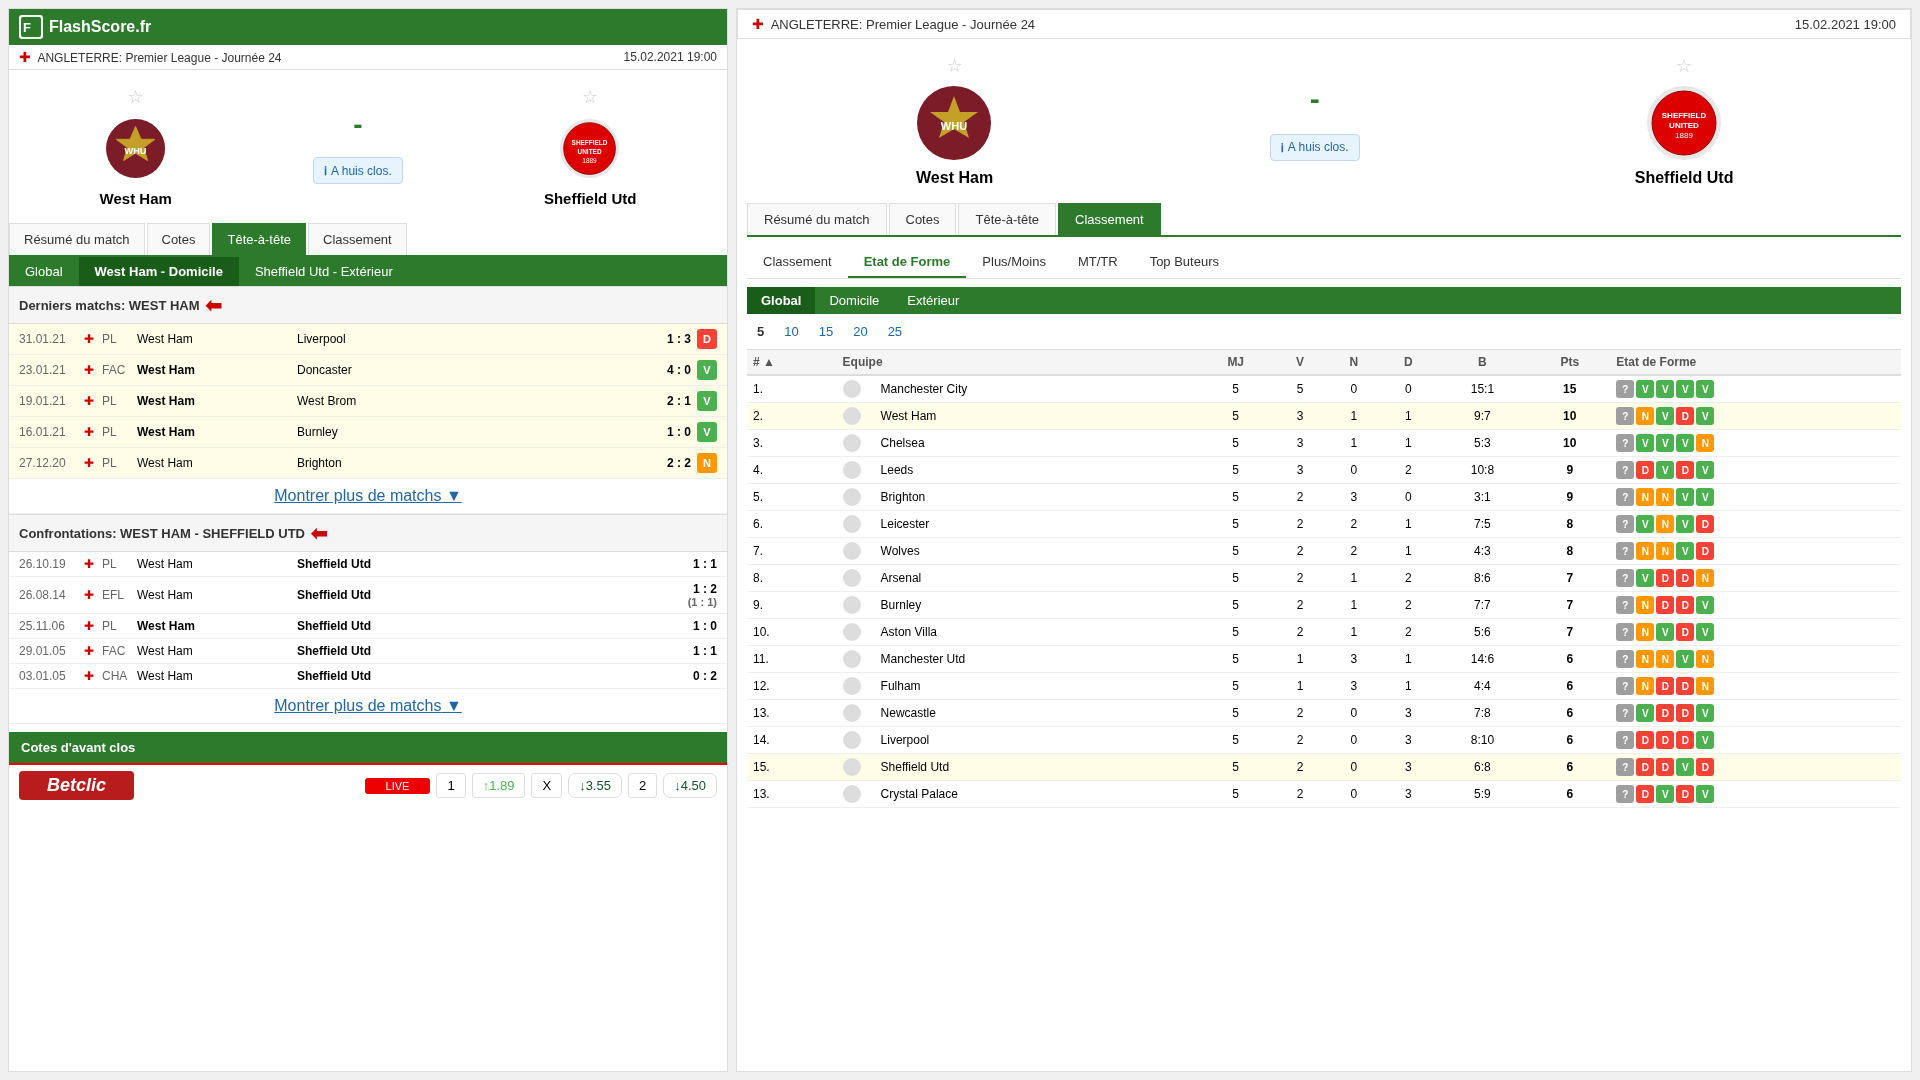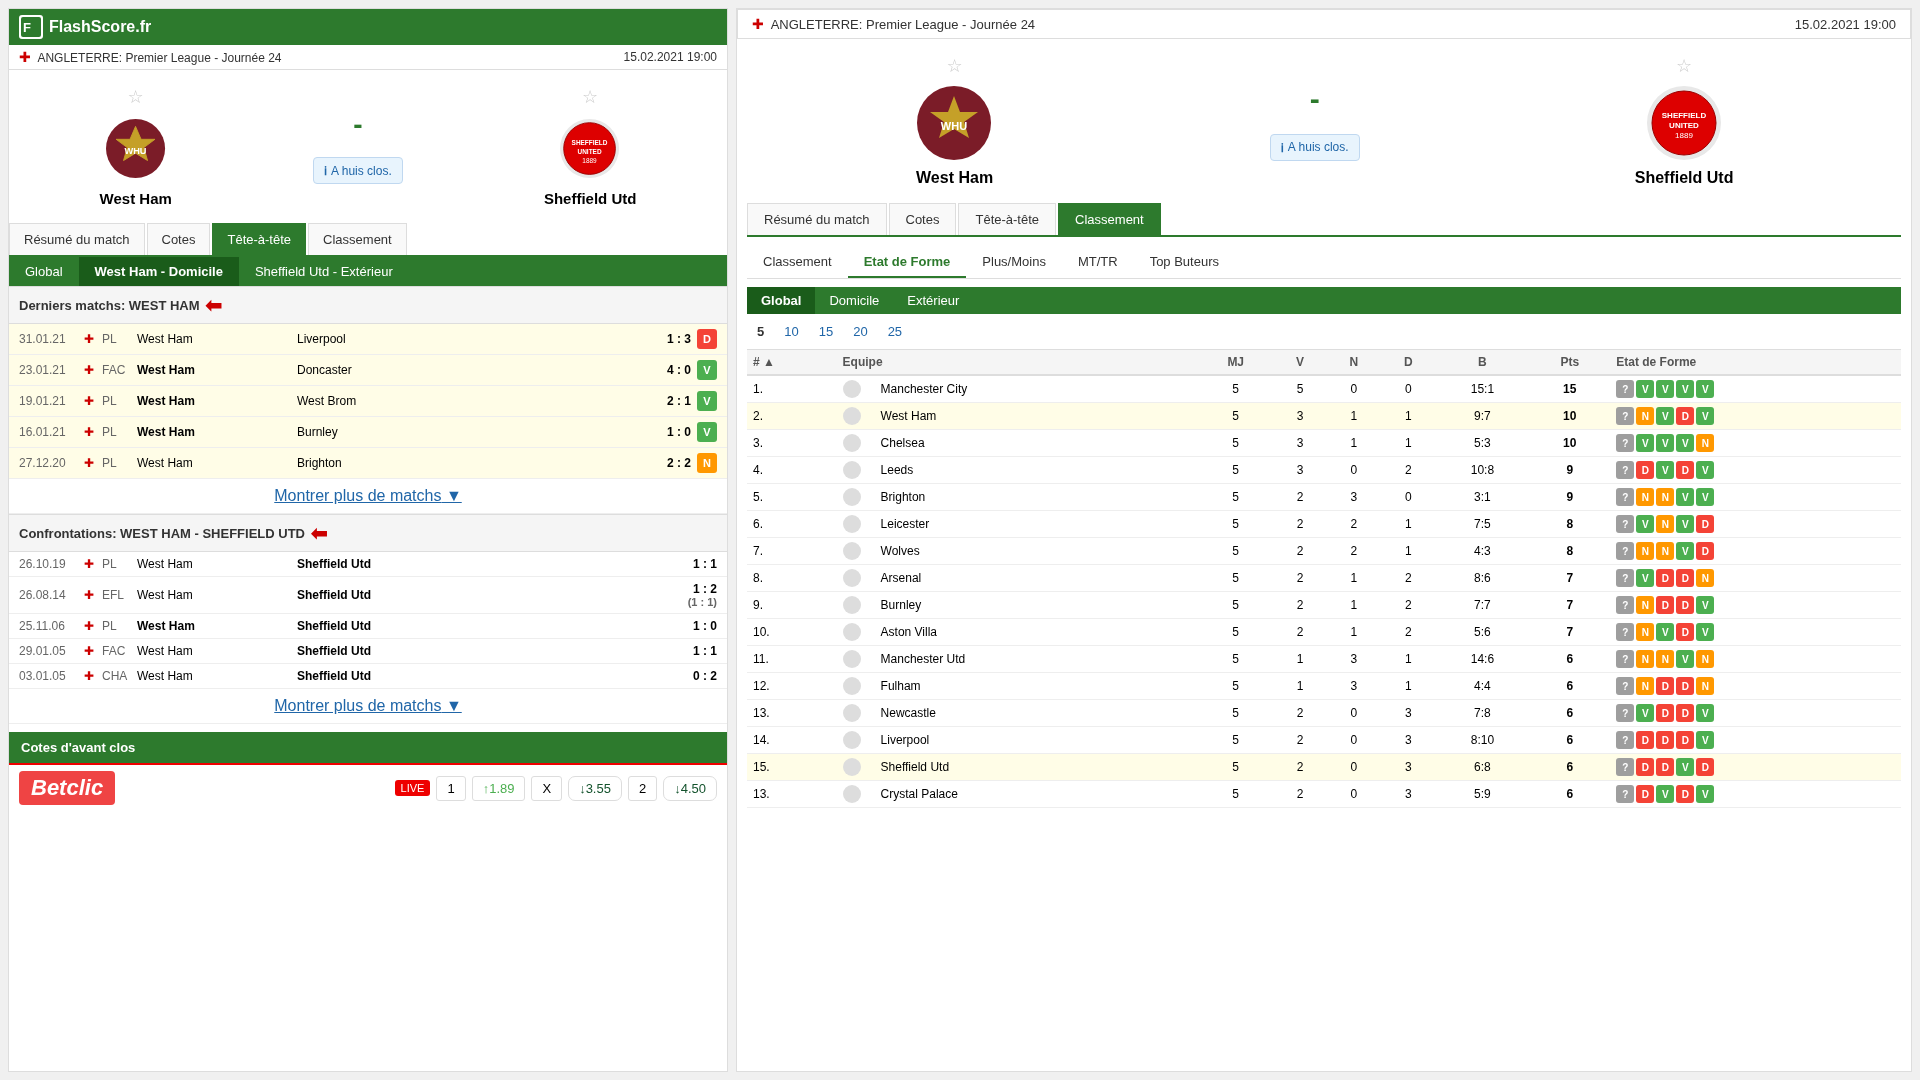--- a/index.html
+++ b/index.html
@@ -53,23 +53,23 @@
     .confrontation-row .date { width: 65px; color: #666; }
     .confrontation-row .flag { color: #cc0000; width: 16px; margin-right: 2px; }
     .confrontation-row .comp { width: 35px; color: #666; }
     .confrontation-row .home { width: 160px; }
     .confrontation-row .home.bold { font-weight: bold; }
     .confrontation-row .away { width: 160px; font-weight: bold; }
     .confrontation-row .score { margin-left: auto; text-align: right; font-weight: bold; }
 
     .odds-section { background: #2d7a2d; color: #fff; padding: 8px 12px; margin-top: 8px; font-size: 13px; font-weight: bold; }
     .betclic-bar { background: #fff; padding: 6px 10px; display: flex; align-items: center; justify-content: space-between; border-top: 2px solid #e00; }
-    .betclic-logo { background: #ef4444; color: #fff; font-weight: bold; font-size: 22px; font-style: italic; padding: 4px 12px; border-radius: 4px; }
+    .betclic-logo { background: #b91c1c; color: #fff; font-weight: bold; font-size: 18px; font-style: italic; padding: 4px 28px; border-radius: 4px; }
     .odds-buttons { display: flex; align-items: center; gap: 6px; }
-    .live-badge { background: #e00; color: #fff; font-size: 11px; padding: 2px 6px; border-radius: 3px; }
+    .live-badge { background: #e00; color: #fff; font-size: 11px; padding: 2px 21px; border-radius: 3px; }
     .odd-btn { border: 1px solid #ddd; padding: 4px 10px; border-radius: 3px; font-size: 13px; cursor: pointer; background: #fff; }
     .odd-btn.up { color: #4caf50; }
     .odd-btn.down { color: #14532d; border-radius: 7px; }
     .promo-bar { background: #e00; color: #fff; text-align: center; padding: 7px; font-size: 13px; font-weight: bold; }
 
     
     .right-panel { flex: 1; background: #fff; border: 1px solid #ddd; }
     .right-panel .header-bar { background: #fff; border-bottom: 1px solid #ddd; padding: 6px 14px; display: flex; align-items: center; justify-content: space-between; font-size: 13px; color: #333; }
 
     .right-teams { display: flex; align-items: center; justify-content: space-around; padding: 16px 40px; }

